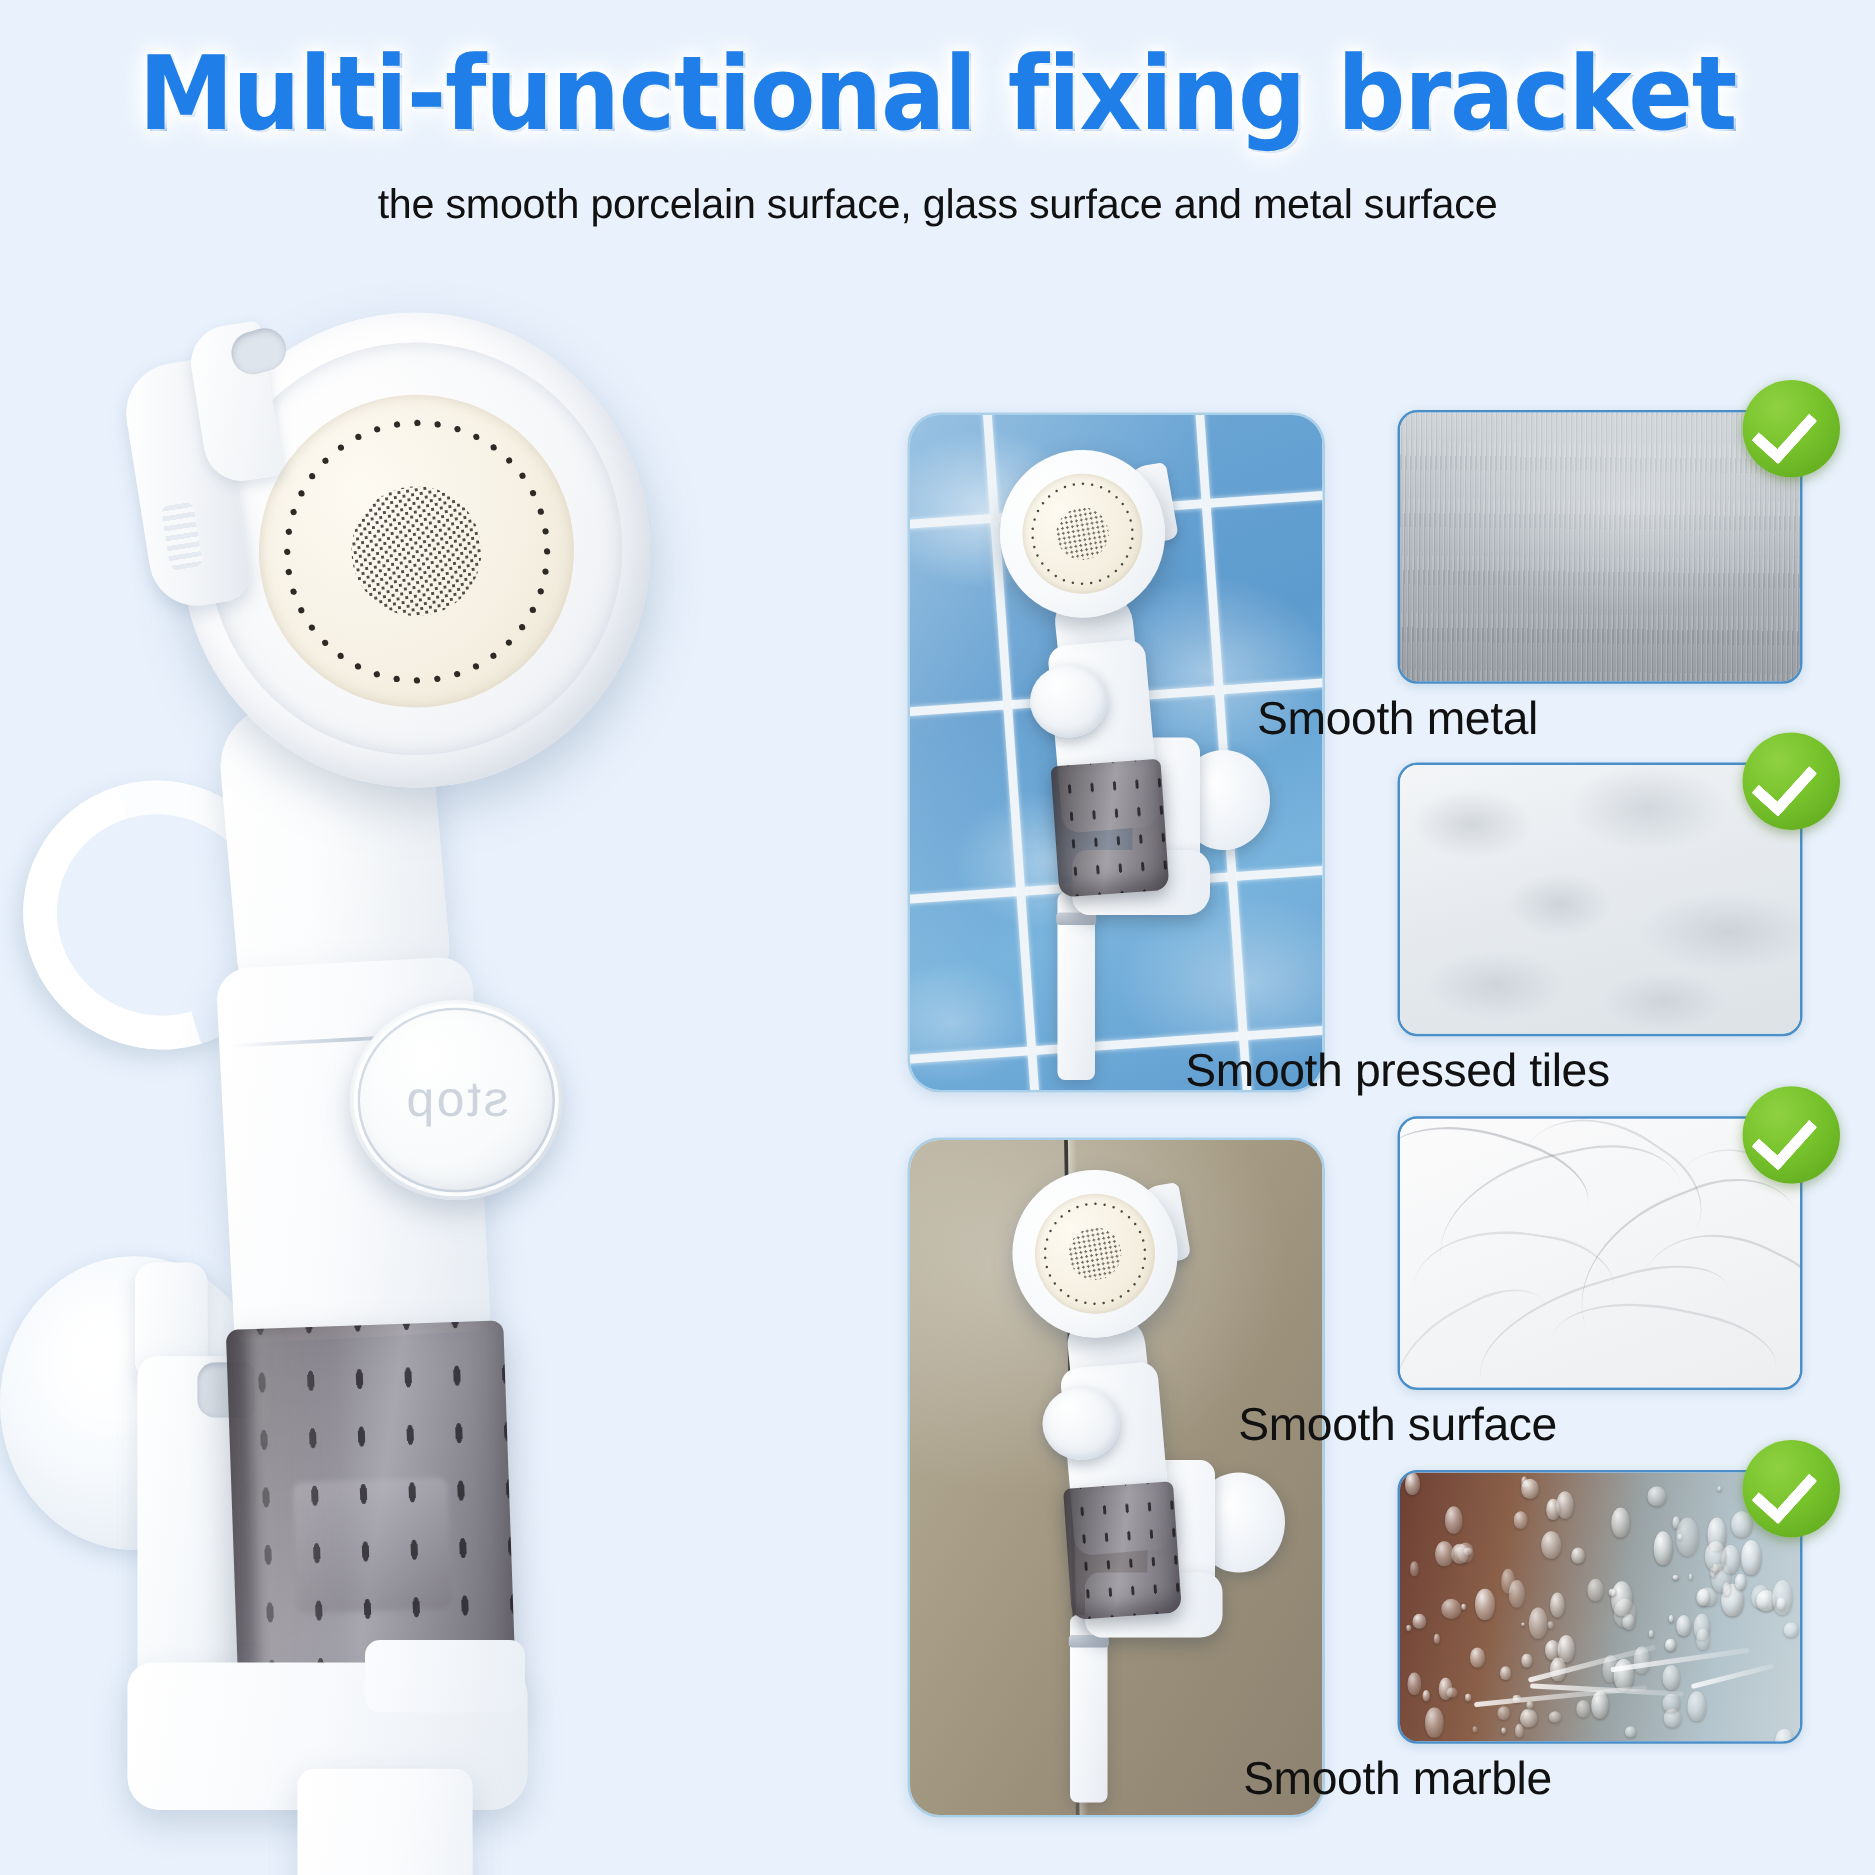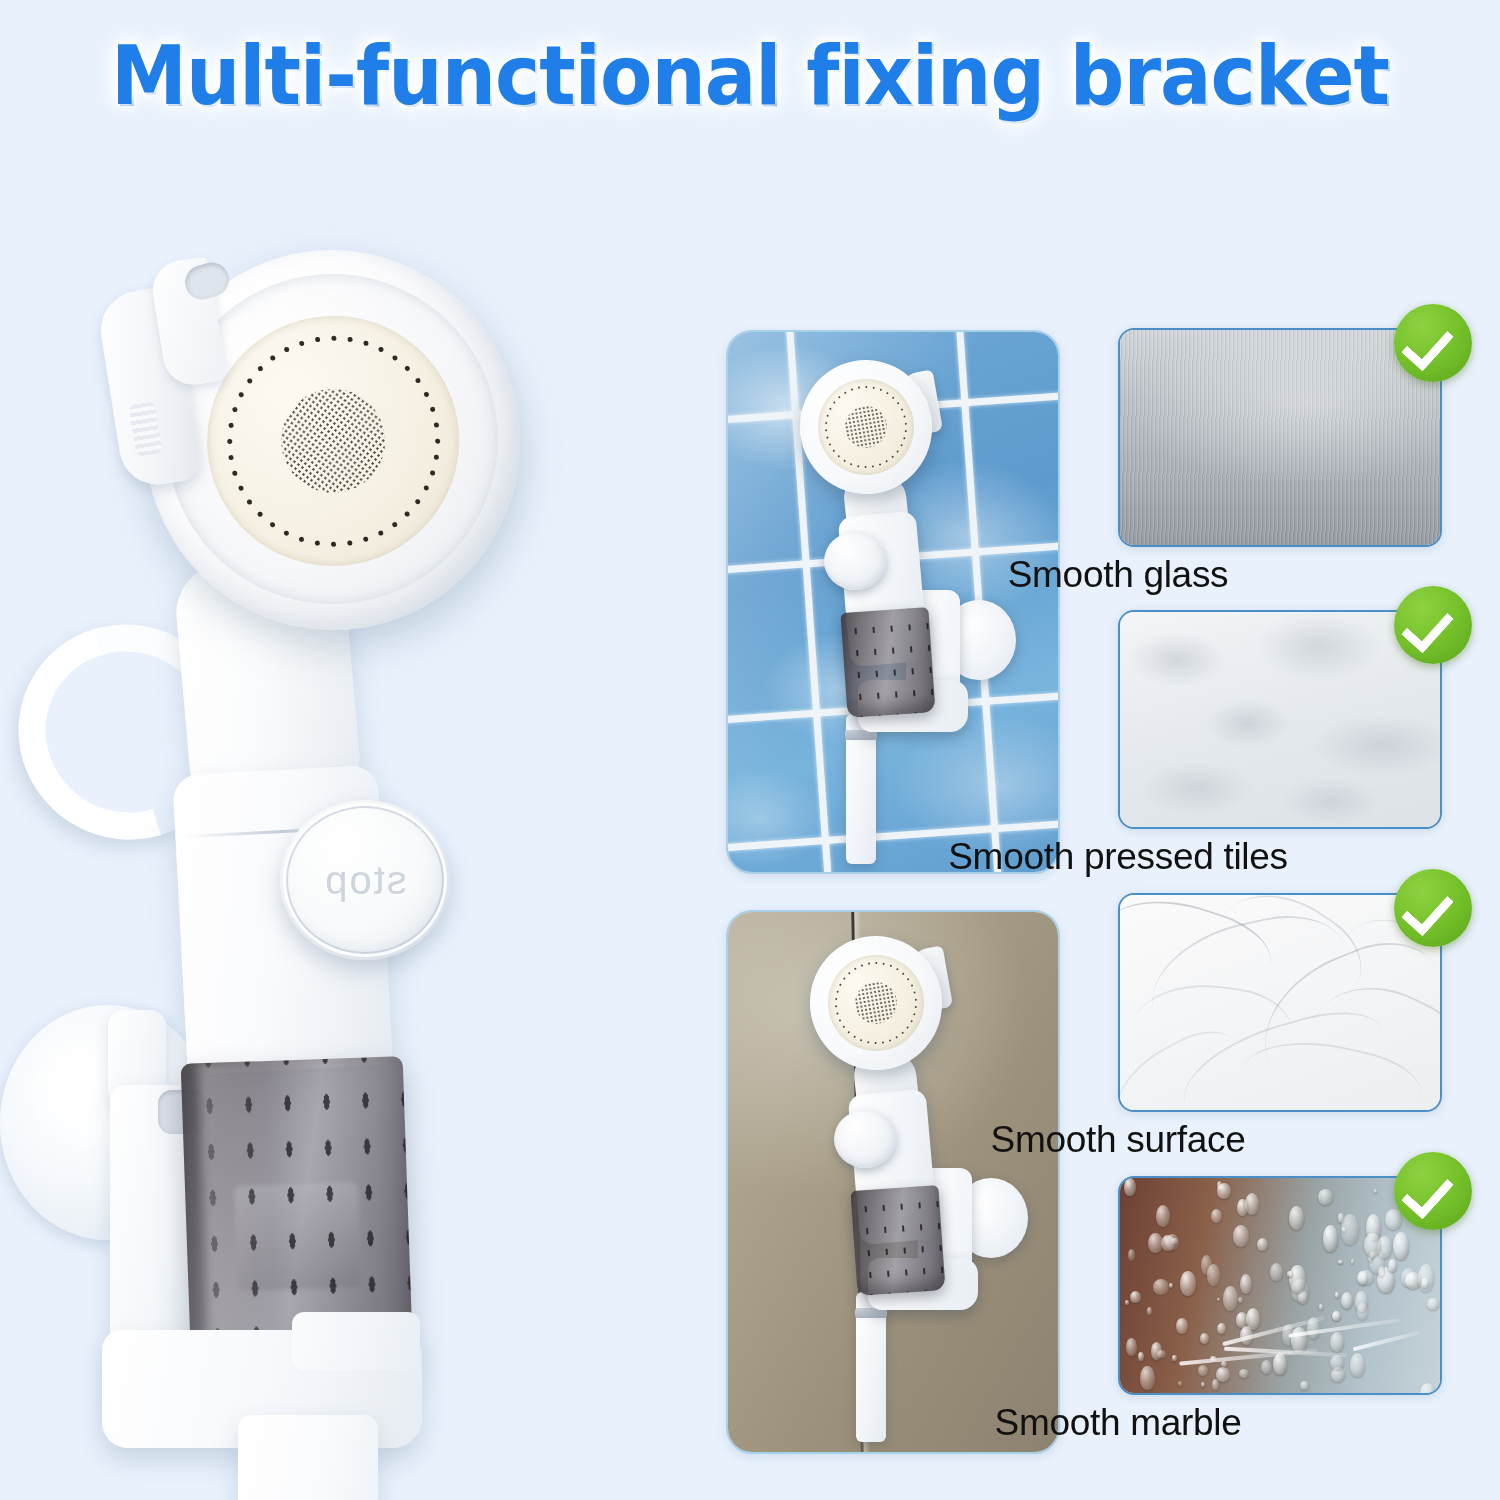--- a/index.html
+++ b/index.html
@@ -427,20 +427,21 @@
     box-shadow:0 1px 2px rgba(40,35,30,.35);
   }
 </style>
 </head>
 <body>
 
 <div class="page">
 
   <div class="title">Multi-functional fixing bracket</div>
   <div class="subtitle">
+    <div>the smooth porcelain surface, glass surface and metal surface</div>
   </div>
 
   <div class="hero">
 
     <div class="suction"></div>
 
     <div class="hook"></div>
 
     <div class="bracket-arm"></div>
     <div class="bracket-body"></div>
@@ -639,21 +640,21 @@
         </div>
       </div>
     </div>
   </div>
 
   <div class="swatch-wrap" style="left:1118px;top:328px">
     <div class="swatch">
       <div class="tex-metal"></div>
     </div>
     <div class="check" style="left:276px;top:-24px"></div>
-    <div class="sw-label" style="top:226px">Smooth glass</div>
+    <div class="sw-label" style="top:226px">Smooth metal</div>
   </div>
 
   <div class="swatch-wrap" style="left:1118px;top:610px">
     <div class="swatch">
       <div class="tex-ceramic"></div>
     </div>
     <div class="check" style="left:276px;top:-24px"></div>
     <div class="sw-label" style="top:226px">Smooth pressed tiles</div>
   </div>
 

